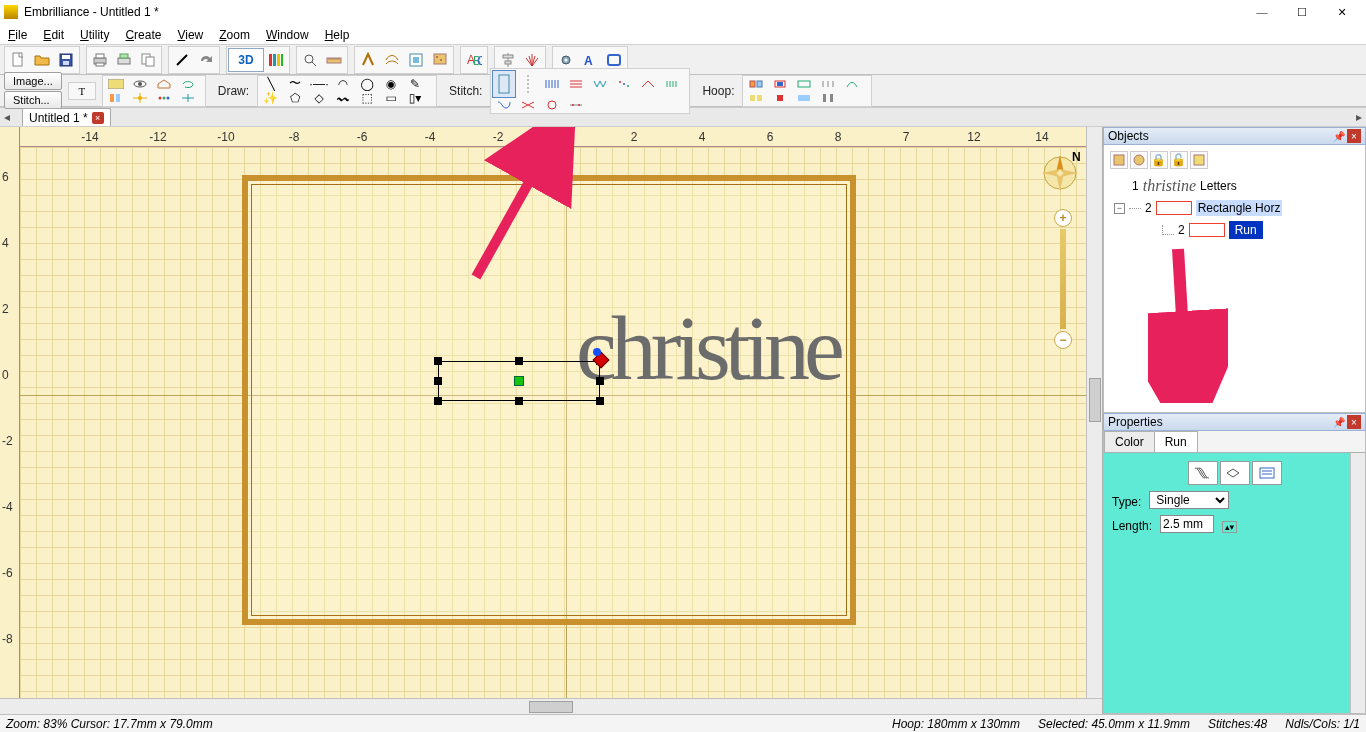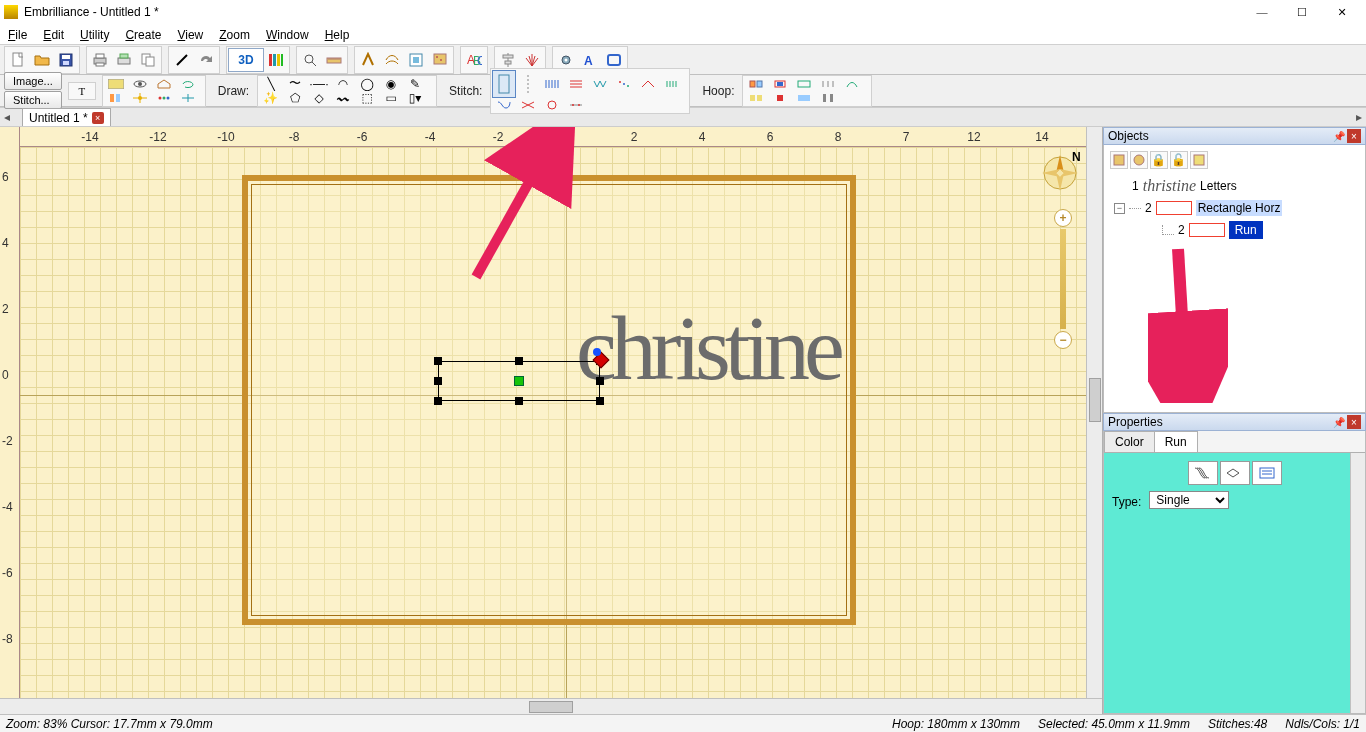--- a/index.html
+++ b/index.html
@@ -642,20 +642,25 @@
               <path d="M5 5h10M5 8h10" stroke="#36c"></path>
             </svg>
           </div>
       </div>
       <div class="proprow">
         <span>Type:</span>
         <select style="width:80px">
           <option>Single</option>
         </select>
       </div>
+      <div class="proprow">
+        <span>Length:</span>
+        <input style="width: 54px;" value="2.5 mm">
+        <span style="border:1px solid #999;padding:0 2px;font-size:9px">▴▾</span>
+      </div>
       <div style="position:absolute;top:22px;right:0;bottom:0;width:15px;background:#ececec;border-left:1px solid #c0c0c0"></div>
     </div>
   </div>
 </div>
 
 <div class="status">
   <span class="seg">Zoom: 83%  Cursor: 17.7mm x 79.0mm</span>
   <span class="spacer"></span>
   <span class="seg">Hoop:  180mm x 130mm</span>
   <span class="seg">Selected:  45.0mm x 11.9mm</span>

